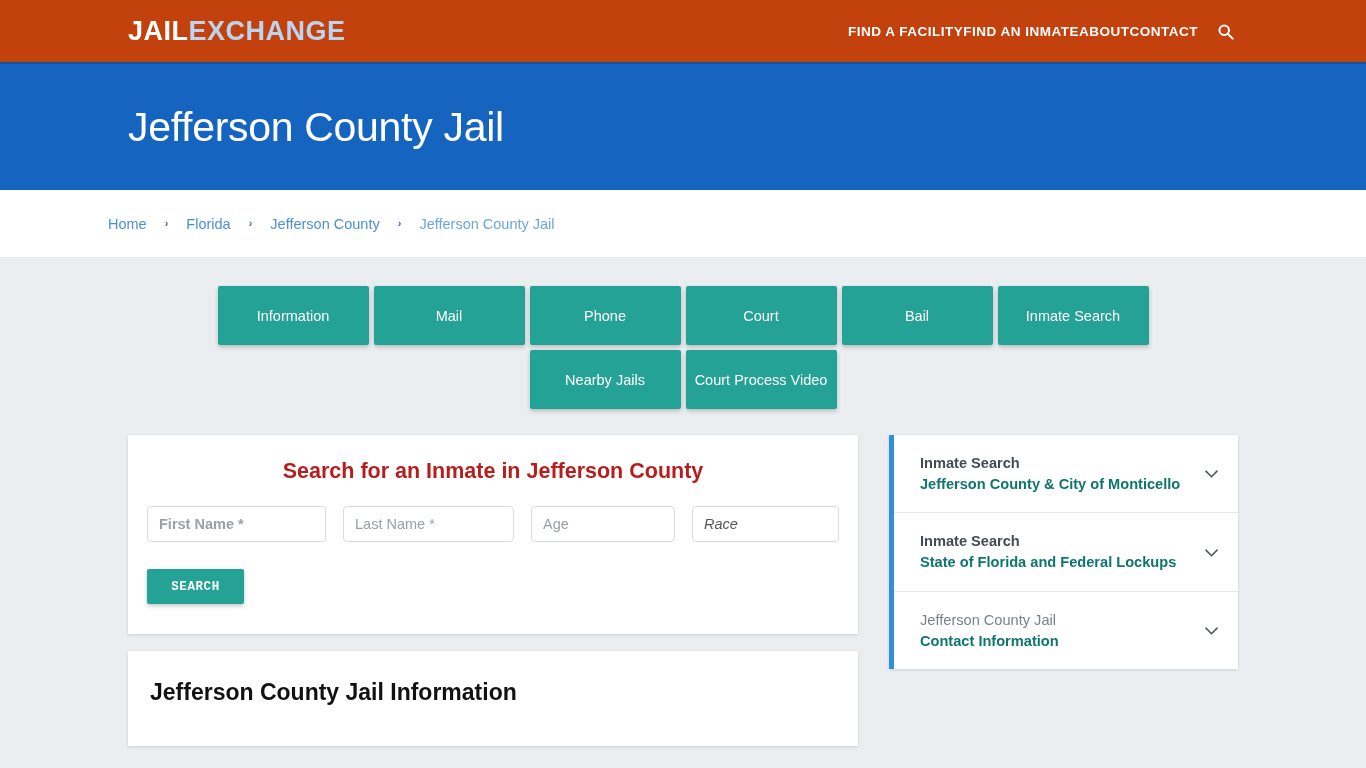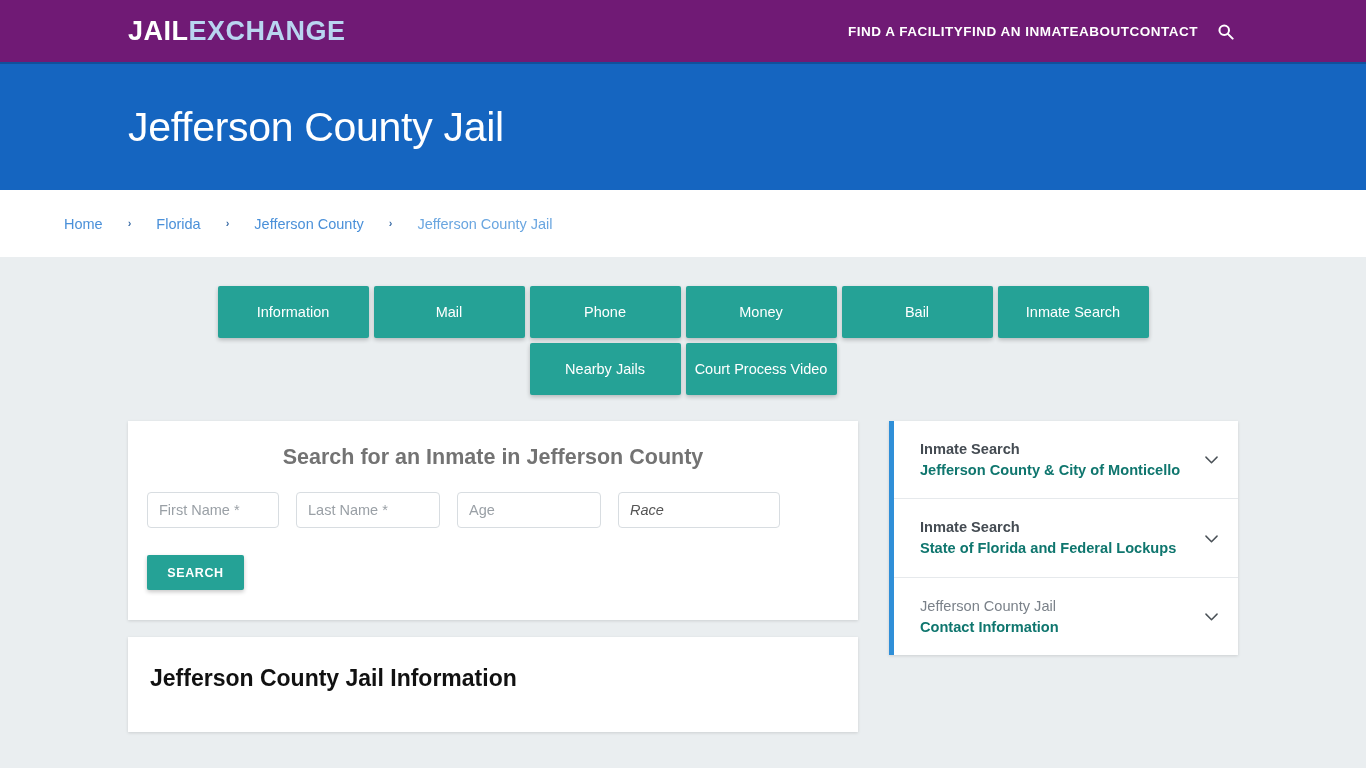--- a/index.html
+++ b/index.html
@@ -7,21 +7,21 @@
     width: 1366px;
     height: 768px;
     overflow: hidden;
     font-family: "Liberation Sans", sans-serif;
     background: #eaeef0;
   }
 
   
   .topnav {
     height: 64px;
-    background: #701a75;
+    background: #c2410c;
     border-bottom: 2px solid #11509b;
     display: flex;
     align-items: center;
     padding: 0 20px 0 0;
     position: relative;
   }
   .logo {
     margin-left: 128px;
     font-size: 27px;
     font-weight: bold;
@@ -69,24 +69,24 @@
   }
 
   
   .crumbband {
     height: 67px;
     background: #ffffff;
     display: flex;
     align-items: center;
   }
   .crumbs {
-    margin-left: 64px;
-    display: flex;
-    align-items: center;
-    gap: 25px;
+    margin-left: 108px;
+    display: flex;
+    align-items: center;
+    gap: 18px;
     font-size: 14.5px;
   }
   .crumbs a {
     color: #4a90d9;
     text-decoration: none;
   }
   .crumbs a.current { color: #6aa6e0; }
   .chev {
     color: #3f6fa8;
     font-size: 11px;
@@ -105,21 +105,21 @@
   .tiles {
     width: 1100px;
     margin: 0 auto;
     display: flex;
     flex-wrap: wrap;
     justify-content: center;
     gap: 5px;
   }
   .tile {
     width: 151px;
-    height: 52px;
+    height: 59px;
     background: #25a296;
     color: #ffffff;
     font-size: 14.5px;
     display: flex;
     align-items: center;
     justify-content: center;
     border-radius: 2px;
     box-shadow: 0 2px 4px rgba(0,0,0,0.22);
     cursor: pointer;
     white-space: nowrap;
@@ -145,42 +145,42 @@
 
   .card {
     background: #ffffff;
     box-shadow: 0 1px 3px rgba(0,0,0,0.13);
   }
 
   .searchcard { padding: 24px 19px 30px 19px; }
   .searchcard h2 {
     text-align: center;
     font-size: 21.5px;
-    color: #737373;
+    color: #b91c1c;
     font-weight: bold;
     margin-bottom: 22px;
   }
   .formrow {
     display: flex;
     gap: 17px;
   }
   .formrow input, .formrow select {
     height: 36px;
     border: 1px solid #d8dde1;
     border-radius: 4px;
     padding: 0 11px;
     font-size: 14.5px;
     font-family: "Liberation Sans", sans-serif;
     color: #555;
     background: #ffffff;
     outline: none;
   }
   .formrow input::placeholder { color: #9aa0a6; }
-  .f-first { width: 132px; }
-  .f-last  { width: 144px; }
+  .f-first { width: 179px; font-weight: bold; }
+  .f-last  { width: 171px; }
   .f-age   { width: 144px; }
   .f-race  { width: 162px; appearance: none;
              background-image:
                linear-gradient(45deg, transparent 50%, #555 50%),
                linear-gradient(135deg, #555 50%, transparent 50%);
              background-position: calc(100% - 17px) 16px, calc(100% - 12px) 16px;
              background-size: 5px 5px, 5px 5px;
              background-repeat: no-repeat; font-style: italic; }
 
   .searchsubmit {
@@ -189,21 +189,21 @@
     height: 35px;
     background: #25a296;
     color: #ffffff;
     border: none;
     border-radius: 2px;
     font-size: 12.5px;
     font-weight: bold;
     letter-spacing: 0.6px;
     cursor: pointer;
     box-shadow: 0 2px 4px rgba(0,0,0,0.22);
-    font-family: Liberation Sans, sans-serif;
+    font-family: Liberation Mono, monospace;
   }
 
   .infocard {
     margin-top: 17px;
     padding: 28px 22px 40px 22px;
   }
   .infocard h2 {
     font-size: 23px;
     font-weight: bold;
     color: #111;
@@ -272,21 +272,21 @@
   </div>
 </div>
 
 <div class="page">
 
   <div class="tiles">
     <div class="tilerow">
       <div class="tile">Information</div>
       <div class="tile">Mail</div>
       <div class="tile">Phone</div>
-      <div class="tile">Money</div>
+      <div class="tile">Court</div>
       <div class="tile">Bail</div>
       <div class="tile">Inmate Search</div>
     </div>
     <div class="tilerow">
       <div class="tile">Nearby Jails</div>
       <div class="tile">Court Process Video</div>
     </div>
   </div>
 
   <div class="cols">

